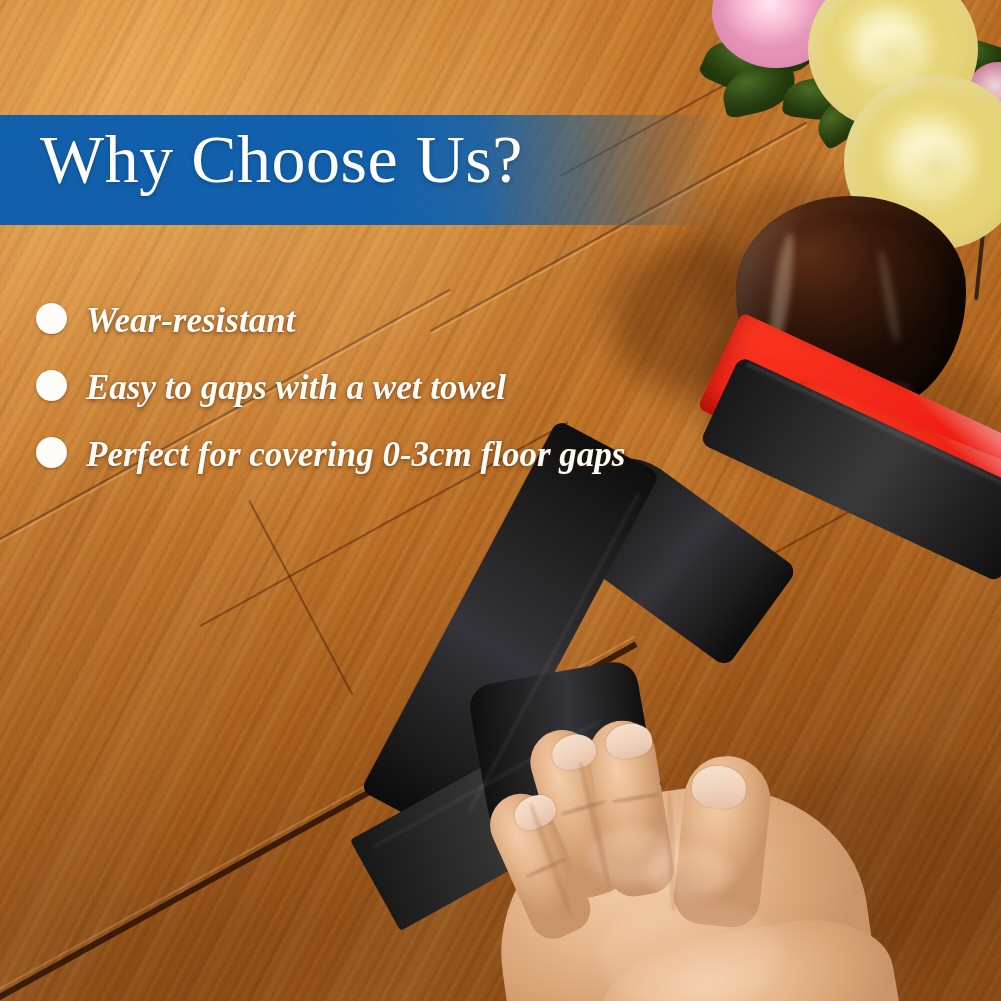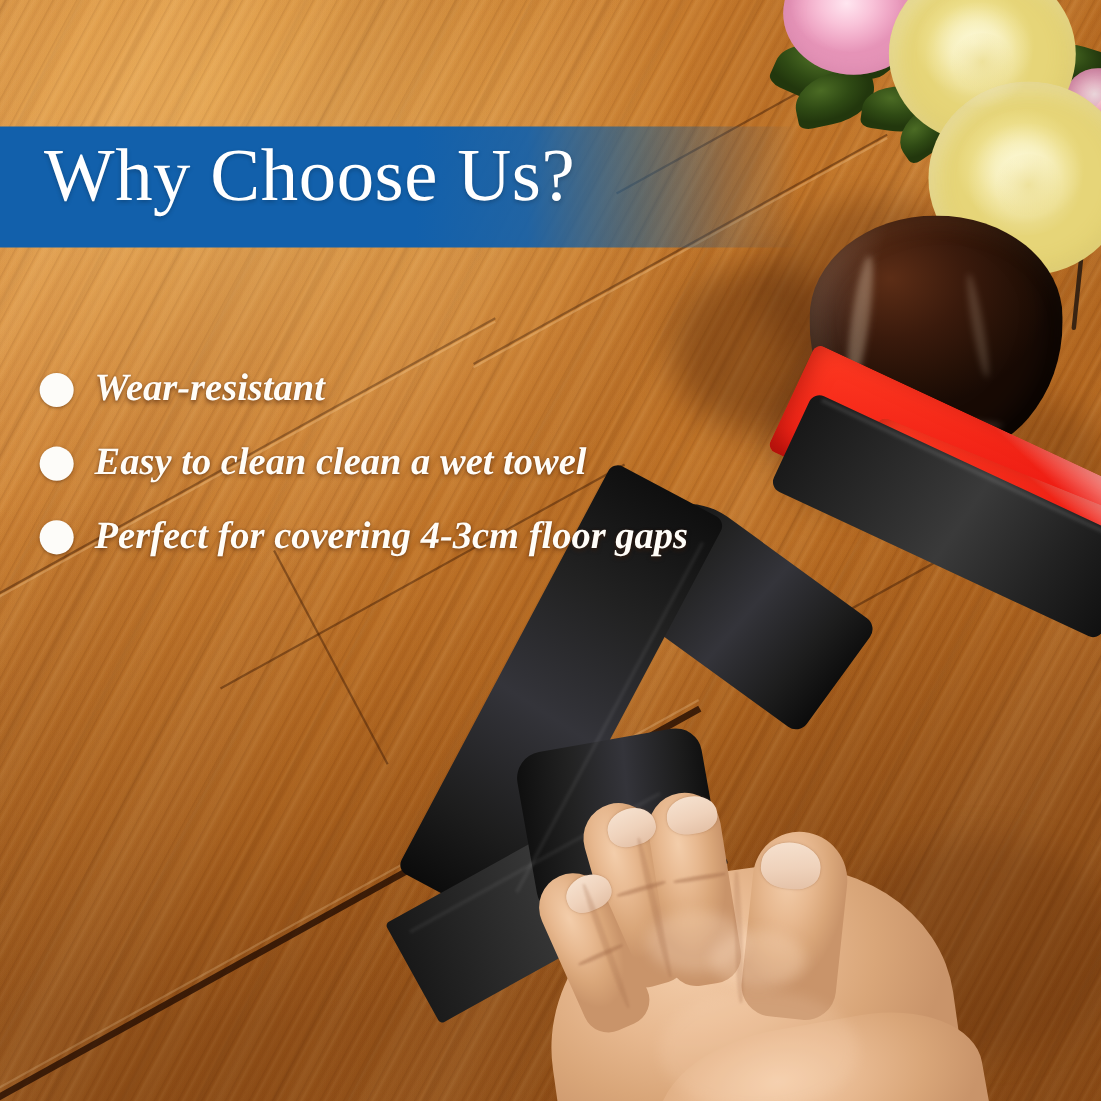--- a/index.html
+++ b/index.html
@@ -142,21 +142,21 @@
   .banner-title{
     position:absolute;left:40px;top:125px;
     font-size:68px;line-height:1;color:#ffffff;
     letter-spacing:.5px;font-weight:400;
     text-shadow:0 2px 4px rgba(0,0,0,.22);
     white-space:nowrap;
   }
 
   
   .bullets{position:absolute;left:36px;top:303px;}
-  .bullet-row{position:relative;height:67px;display:flex;align-items:flex-end;font-family:Liberation Serif, serif;}
+  .bullet-row{position:relative;height:67px;display:flex;align-items:flex-start;font-family:Liberation Serif, serif;}
   .dot{
     width:31px;height:31px;border-radius:50%;background:#fdfcf9;
     flex:0 0 auto;box-shadow:0 1px 3px rgba(60,25,5,.45);
   }
   .bullet-text{
     margin-left:19px;
     font-style:italic;font-weight:700;
     font-size:35px;line-height:1;color:#fffdf8;
     white-space:nowrap;
     text-shadow:0 2px 4px rgba(70,30,8,.50), 0 0 2px rgba(70,30,8,.35);
@@ -296,23 +296,23 @@
   <div class="bullets">
 
     <div class="bullet-row">
       <div class="dot"></div>
       <div class="bullet-text">Wear-resistant</div>
     </div>
 
 
     <div class="bullet-row">
       <div class="dot"></div>
-      <div class="bullet-text">Easy to clean clean a wet towel</div>
+      <div class="bullet-text">Easy to gaps with a wet towel</div>
     </div>
 
     <div class="bullet-row">
       <div class="dot"></div>
-      <div class="bullet-text">Perfect for covering 4-3cm floor gaps</div>
+      <div class="bullet-text">Perfect for covering 0-3cm floor gaps</div>
     </div>
 
   </div>
 
 </div>
 
 </body></html>

